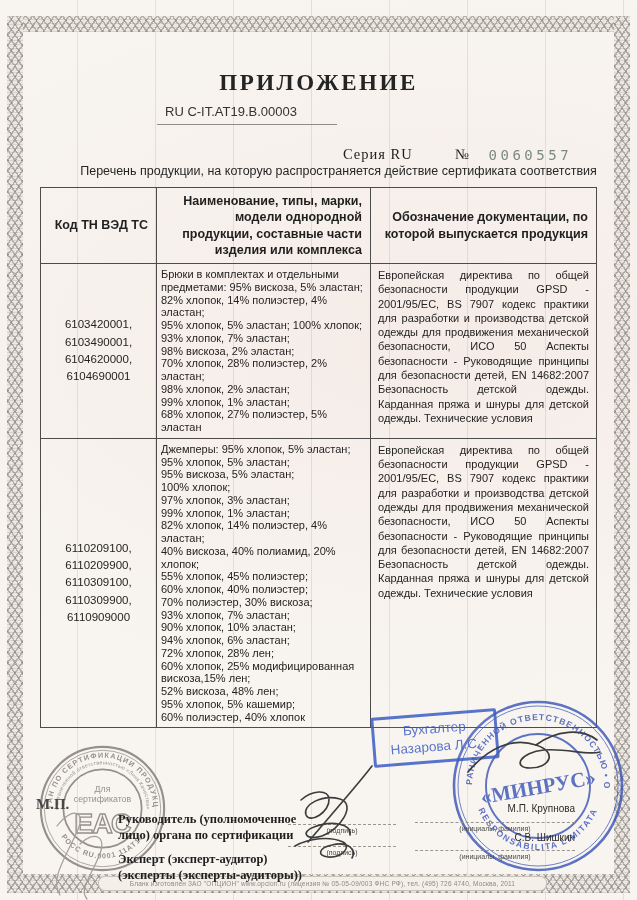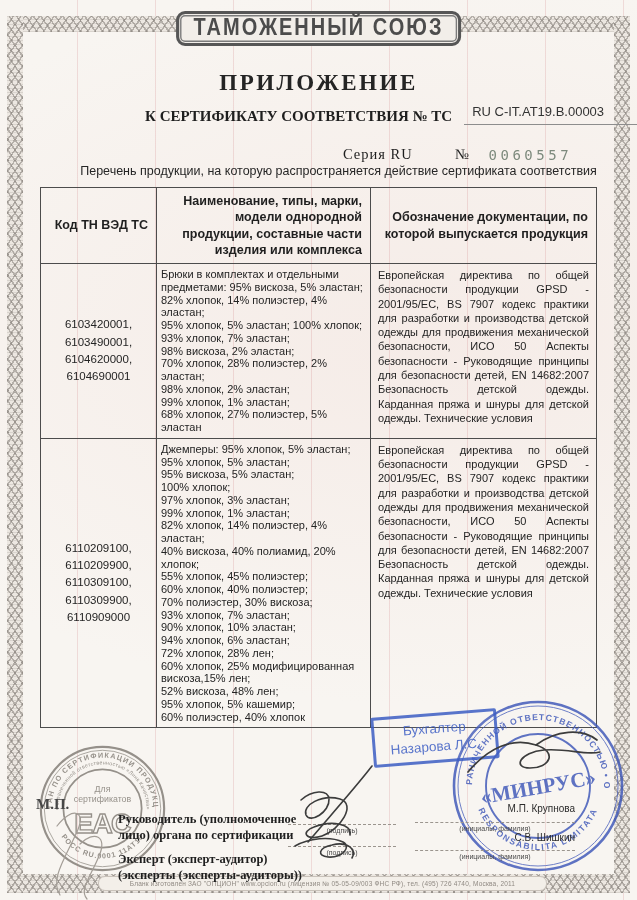--- a/index.html
+++ b/index.html
@@ -102,28 +102,24 @@
 </head>
 <body>
 
 <div class="page">
   <div class="seclines"></div>
   <div class="band top"></div>
   <div class="band bottom"></div>
   <div class="band left"></div>
   <div class="band right"></div>
 
-  <div class="banner">
-    <span>ТАМОЖЕННЫЙ СОЮЗ</span>
-  </div>
 
   <div class="title">ПРИЛОЖЕНИЕ</div>
 
   <div class="certline">
-    <span class="lbl">К СЕРТИФИКАТУ СООТВЕТСТВИЯ  № ТС</span>
     <span class="num">RU C-IT.АТ19.B.00003</span>
   </div>
 
   <div class="series">
     <span class="lbl">Серия  RU</span>
     <span class="numsign">№</span>
     <span class="serial">0060557</span>
   </div>
 
   <div class="intro">Перечень продукции, на которую распространяется действие сертификата соответствия</div>

